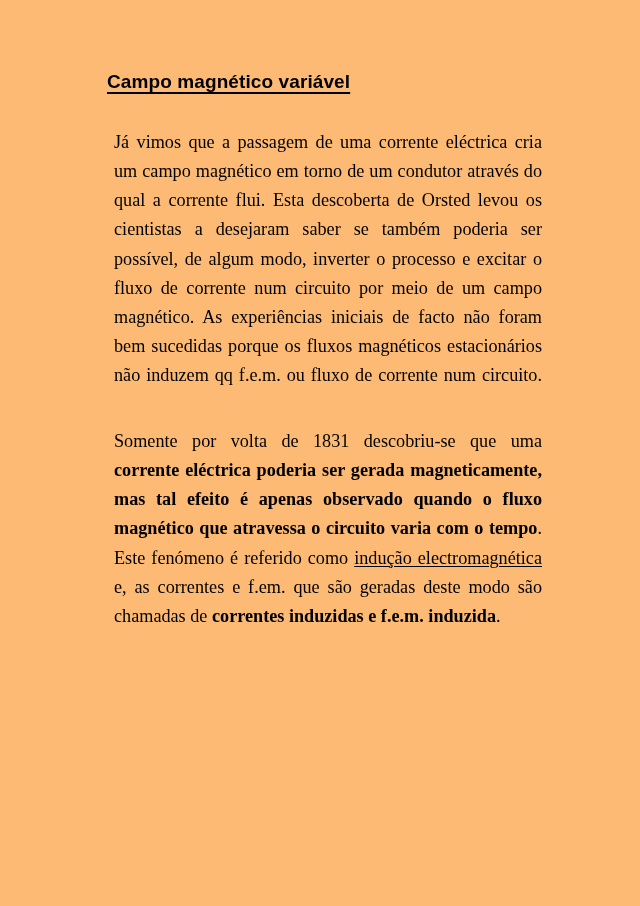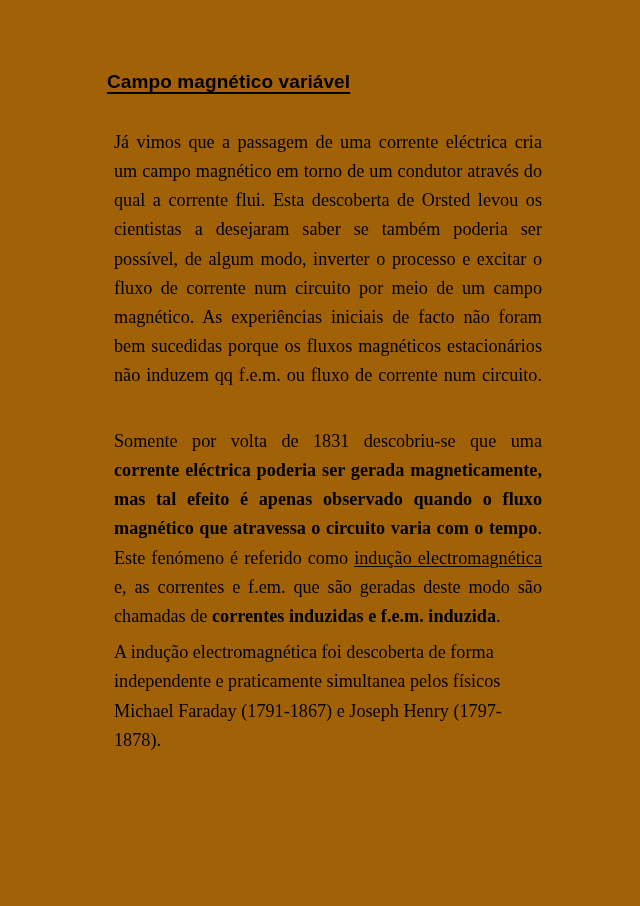--- a/index.html
+++ b/index.html
@@ -72,29 +72,28 @@
   }
   .just-block::after {
     content: "";
     display: inline-block;
     width: 100%;
   }
 </style>
 </head>
 <body style="background: rgb(255, 255, 255);">
 
-<div class="page" style="background: #a16207;">
+<div class="page" style="background: #fdba74;">
 
   <div class="content">
 
     <h1 class="doc-title" style="color: rgb(0, 0, 0);">Campo magnético variável</h1>
 
     <div class="body-text" style="color: rgb(0, 0, 0);">
 
       <p class="just-block">Já vimos que a passagem de uma corrente eléctrica cria um campo magnético em torno de um condutor através do qual a corrente flui. Esta descoberta de Orsted levou os cientistas a desejaram saber se também poderia ser possível, de algum modo, inverter o processo e excitar o fluxo de corrente num circuito por meio de um campo magnético. As experiências iniciais de facto não foram bem sucedidas porque os fluxos magnéticos estacionários não induzem qq f.e.m. ou fluxo de corrente num circuito.</p>
 
       <p><span>Somente por volta de 1831 descobriu-se que uma </span><span class="b">corrente eléctrica poderia ser gerada magneticamente, mas tal efeito é apenas observado quando o fluxo magnético que atravessa o circuito varia com o tempo</span><span>. Este fenómeno é referido como </span><span class="u">indução electromagnética</span><span> e, as correntes e f.em. que são geradas deste modo são chamadas de </span><span class="bu">correntes induzidas e f.e.m. induzida</span><span>.</span></p>
 
-      <p class="last-line-natural">A indução electromagnética foi descoberta de forma independente e praticamente simultanea pelos físicos Michael Faraday (1791-1867) e Joseph Henry (1797-1878).</p>
 
     </div>
   </div>
 </div>
 
 </body></html>

